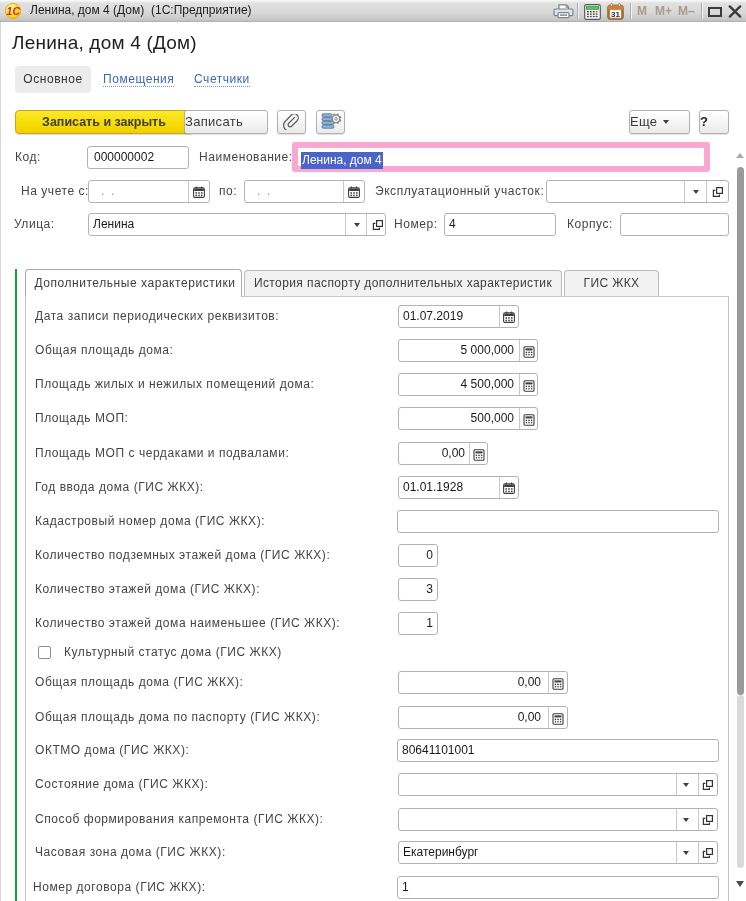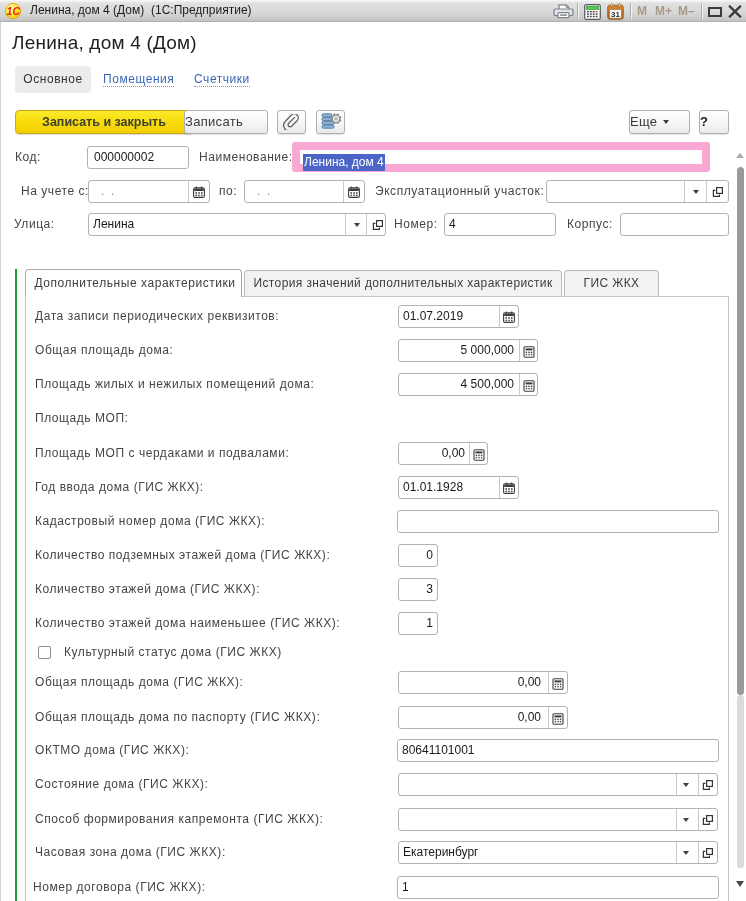--- a/index.html
+++ b/index.html
@@ -119,21 +119,21 @@
  <circle cx="15" cy="5.8" r="1.25" fill="#fff" stroke="#8d8d8d" stroke-width="1"></circle>
 </svg>
 <div class="btn" style="left:629px;top:110px;width:61px;line-height:22px;">Еще&nbsp;<span style="display:inline-block;width:0;height:0;border-left:3.5px solid transparent;border-right:3.5px solid transparent;border-top:4.2px solid #3f3f3f;vertical-align:2px;margin-left:2px;"></span></div>
 <div class="btn" style="left:699px;top:110px;width:30px;line-height:22px;font-weight:bold;color:#222;">?</div>
 
 <div class="lb" style="left:15px;top:146px">Код:</div>
 <div class="fd" style="left:87px;top:146px;width:102px">
       <span class="tx" style="left:6px">000000002</span>
     </div>
 <div class="lb" style="left:199px;top:146px">Наименование:</div>
-<div class="ab" style="left:292px;top:142px;width:418px;height:30px;box-sizing:border-box;border:8px solid #f9a8d4;border-radius:3px;background:#fff;">
+<div class="ab" style="left:292px;top:142px;width:418px;height:30px;box-sizing:border-box;border:6px solid #f9a8d4;border-radius:3px;background:#fff;">
  <span class="ab" style="left:3px;top:4px;height:17px;line-height:17px;background:#4a64c8;color:#fff;font-size:12px;padding:0 1px;">Ленина, дом 4</span>
 </div>
 <div class="lb" style="left:21px;top:180px">На учете с:</div>
 <div class="fd" style="left:88px;top:180px;width:122px">
  <span class="tx" style="left:12px;color:#9a9a9a">.&nbsp;&nbsp;.</span>
  <span class="sep" style="left:99px"></span>
  <svg class="ab" style="left:104px;top:5px" width="12" height="12" viewBox="0 0 12 12">
         <rect x="0.6" y="1.8" width="10.8" height="9.6" rx="1.4" fill="#fff" stroke="#3d3d3d" stroke-width="1.1"></rect>
         <rect x="1.2" y="2.4" width="9.6" height="2.6" fill="#3d3d3d"></rect>
         <rect x="2.7" y="0.4" width="1.5" height="2" rx="0.6" fill="#3d3d3d"></rect>
@@ -190,21 +190,21 @@
 </div>
 <div class="lb" style="left:394px;top:213px">Номер:</div>
 <div class="fd" style="left:444px;top:213px;width:112px">
       <span class="tx">4</span>
     </div>
 <div class="lb" style="left:567px;top:213px">Корпус:</div>
 <div class="fd" style="left:620px;top:213px;width:109px"></div>
 
 <div id="green"></div>
 <div id="panel"></div>
-<div class="tabt" style="left:244px;top:270px;width:318px;height:26px;line-height:25px;letter-spacing:0.4px;">История значений дополнительных характеристик</div>
+<div class="tabt" style="left:244px;top:270px;width:318px;height:26px;line-height:25px;letter-spacing:0.4px;">История паспорту дополнительных характеристик</div>
 <div class="tabt" style="left:564px;top:270px;width:95px;height:26px;line-height:25px;letter-spacing:0.4px;">ГИС ЖКХ</div>
 <div class="tabt" style="left:25px;top:269px;width:217px;height:28px;background:#fff;border-color:#a9a9a9;z-index:3;padding-left:3px;">Дополнительные характеристики</div>
 
 <div class="lb" style="left:35px;top:305px">Дата записи периодических реквизитов:</div>
 <div class="fd" style="left:398px;top:305px;width:121px">
  <span class="tx" style="left:4px">01.07.2019</span>
  <span class="sep" style="left:100px"></span>
  <svg class="ab" style="left:104px;top:5px" width="12" height="12" viewBox="0 0 12 12">
         <rect x="0.6" y="1.8" width="10.8" height="9.6" rx="1.4" fill="#fff" stroke="#3d3d3d" stroke-width="1.1"></rect>
         <rect x="1.2" y="2.4" width="9.6" height="2.6" fill="#3d3d3d"></rect>
@@ -248,20 +248,36 @@
           <circle cx="3.4" cy="6.4" r="0.8"></circle>
           <circle cx="6" cy="6.4" r="0.8"></circle>
           <circle cx="8.6" cy="6.4" r="0.8"></circle>
           <circle cx="3.4" cy="8.8" r="0.8"></circle>
           <circle cx="6" cy="8.8" r="0.8"></circle>
           <circle cx="8.6" cy="8.8" r="0.8"></circle>
         </g>
       </svg>
 </div>
 <div class="lb" style="left:35px;top:407px">Площадь МОП:</div>
+<div class="fd" style="left:398px;top:407px;width:140px">
+ <span class="num" style="right:23px">500,000</span>
+ <span class="sep" style="left:120px"></span>
+ <svg class="ab" style="left:124px;top:6px" width="12" height="12" viewBox="0 0 12 12">
+        <rect x="1" y="0.8" width="10" height="10.4" rx="1" fill="#fff" stroke="#3d3d3d" stroke-width="1.1"></rect>
+        <rect x="2.5" y="2.4" width="7" height="2" fill="#3d3d3d"></rect>
+        <g fill="#3d3d3d">
+          <circle cx="3.4" cy="6.4" r="0.8"></circle>
+          <circle cx="6" cy="6.4" r="0.8"></circle>
+          <circle cx="8.6" cy="6.4" r="0.8"></circle>
+          <circle cx="3.4" cy="8.8" r="0.8"></circle>
+          <circle cx="6" cy="8.8" r="0.8"></circle>
+          <circle cx="8.6" cy="8.8" r="0.8"></circle>
+        </g>
+      </svg>
+</div>
 <div class="lb" style="left:35px;top:442px">Площадь МОП с чердаками и подвалами:</div>
 <div class="fd" style="left:398px;top:442px;width:90px">
  <span class="num" style="right:22px">0,00</span>
  <span class="sep" style="left:70px"></span>
  <svg class="ab" style="left:74px;top:6px" width="12" height="12" viewBox="0 0 12 12">
         <rect x="1" y="0.8" width="10" height="10.4" rx="1" fill="#fff" stroke="#3d3d3d" stroke-width="1.1"></rect>
         <rect x="2.5" y="2.4" width="7" height="2" fill="#3d3d3d"></rect>
         <g fill="#3d3d3d">
           <circle cx="3.4" cy="6.4" r="0.8"></circle>
           <circle cx="6" cy="6.4" r="0.8"></circle>

